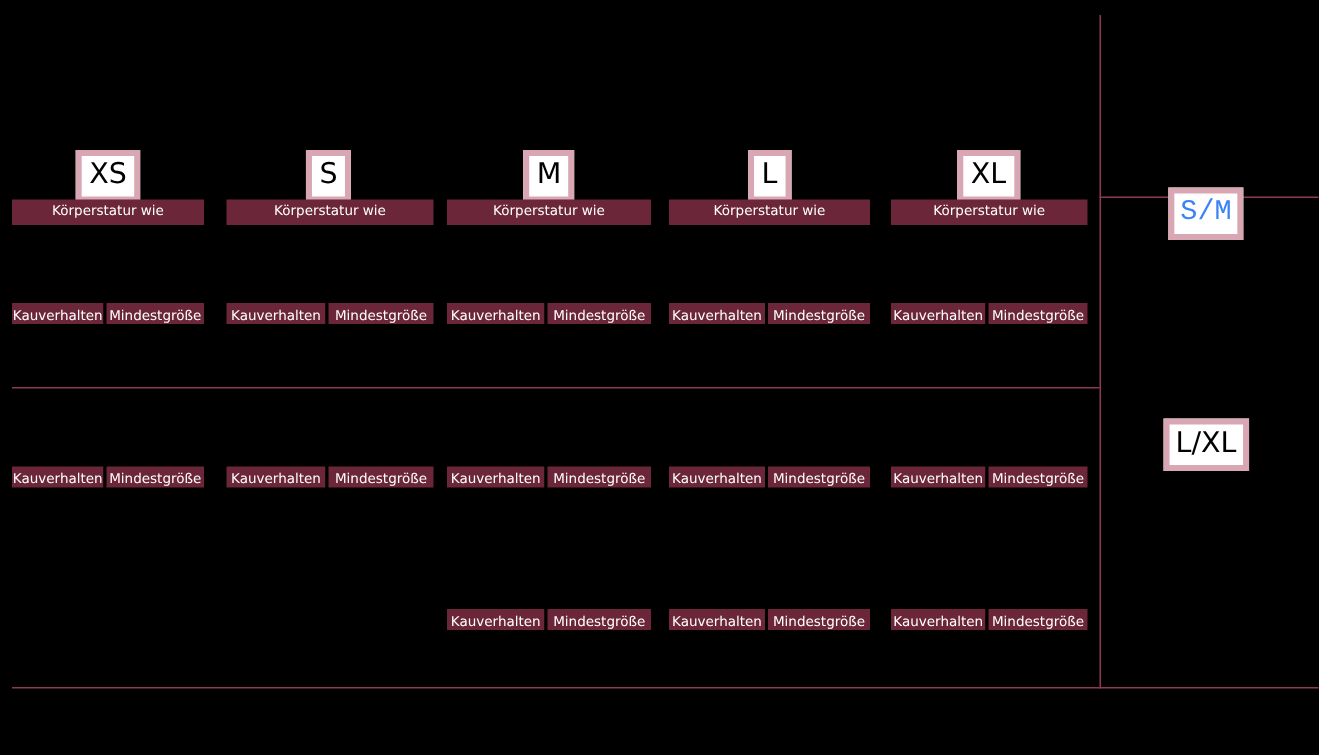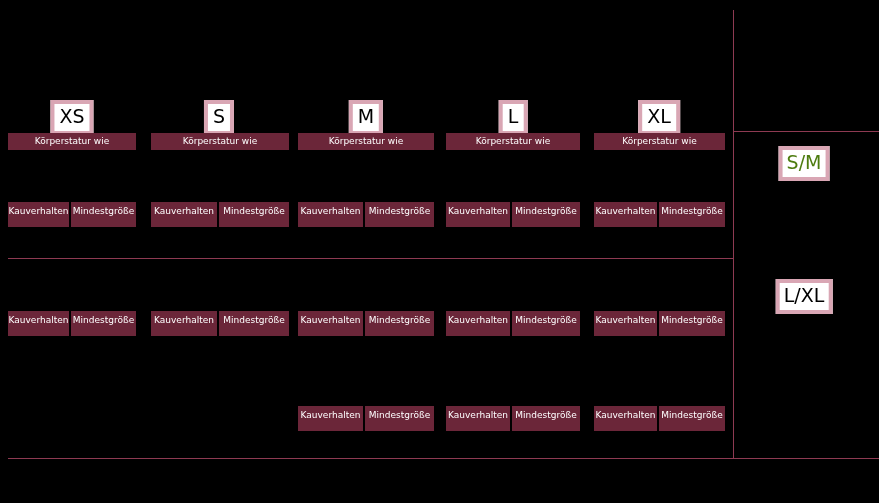--- a/index.html
+++ b/index.html
@@ -63,21 +63,21 @@
     line-height: 17px;
     text-align: center;
     white-space: nowrap;
     overflow: hidden;
     box-sizing: border-box;
   }
 
   
   .pair-row {
     position: absolute;
-    height: 25px;
+    height: 14px;
     display: flex;
     box-sizing: border-box;
   }
   .pair-cell {
     background: #6b2639;
     color: #ffffff;
     font-size: 9px;
     line-height: 18px;
     text-align: center;
     white-space: nowrap;
@@ -94,21 +94,21 @@
 <div id="stage">
     <div class="hline" style="left: 8px; top: 258px; width: 725px; background: rgb(142, 58, 82);"></div>
     <div class="hline" style="left: 8px; top: 458px; width: 871px; background: rgb(142, 58, 82);"></div>
     <div class="hline" style="left: 733px; top: 131px; width: 146px; background: rgb(142, 58, 82);"></div>
     <div class="vline" style="left: 733px; top: 10px; height: 449px; background: rgb(142, 58, 82);"></div>
     <div class="size-badge" style="left: 72px; top: 100px; background: rgb(255, 255, 255); border-color: rgb(217, 166, 180); color: rgb(0, 0, 0);">XS</div>
     <div class="size-badge" style="left: 219px; top: 100px; background: rgb(255, 255, 255); border-color: rgb(217, 166, 180); color: rgb(0, 0, 0);">S</div>
     <div class="size-badge" style="left: 366px; top: 100px; background: rgb(255, 255, 255); border-color: rgb(217, 166, 180); color: rgb(0, 0, 0);">M</div>
     <div class="size-badge" style="left: 513px; top: 100px; background: rgb(255, 255, 255); border-color: rgb(217, 166, 180); color: rgb(0, 0, 0);">L</div>
     <div class="size-badge" style="left: 659px; top: 100px; background: rgb(255, 255, 255); border-color: rgb(217, 166, 180); color: rgb(0, 0, 0);">XL</div>
-    <div class="size-badge small-pad" style="left: 804px; top: 146px; background: rgb(255, 255, 255); border-color: rgb(217, 166, 180); color: #4d7c0f;">S/M</div>
+    <div class="size-badge small-pad" style="left: 804px; top: 125px; background: rgb(255, 255, 255); border-color: rgb(217, 166, 180); color: #3b82f6; font-family: Liberation Mono, monospace;">S/M</div>
     <div class="size-badge small-pad" style="left: 804px; top: 279px; background: rgb(255, 255, 255); border-color: rgb(217, 166, 180); color: rgb(0, 0, 0);">L/XL</div>
     <div class="stat-bar" style="left: 8px; top: 133px; width: 128px; background: rgb(107, 38, 57); color: rgb(255, 255, 255);">Körperstatur wie</div>
     <div class="stat-bar" style="left: 151px; top: 133px; width: 138px; background: rgb(107, 38, 57); color: rgb(255, 255, 255);">Körperstatur wie</div>
     <div class="stat-bar" style="left: 298px; top: 133px; width: 136px; background: rgb(107, 38, 57); color: rgb(255, 255, 255);">Körperstatur wie</div>
     <div class="stat-bar" style="left: 446px; top: 133px; width: 134px; background: rgb(107, 38, 57); color: rgb(255, 255, 255);">Körperstatur wie</div>
     <div class="stat-bar" style="left: 594px; top: 133px; width: 131px; background: rgb(107, 38, 57); color: rgb(255, 255, 255);">Körperstatur wie</div>
     <div class="pair-row" style="left: 8px; top: 202px; width: 128px;">
       <div class="pair-cell left" style="width: 61px; background: rgb(107, 38, 57); color: rgb(255, 255, 255);">Kauverhalten</div>
       <div class="pair-gap"></div>
       <div class="pair-cell right" style="width: 65px; background: rgb(107, 38, 57); color: rgb(255, 255, 255);">Mindestgröße</div>

